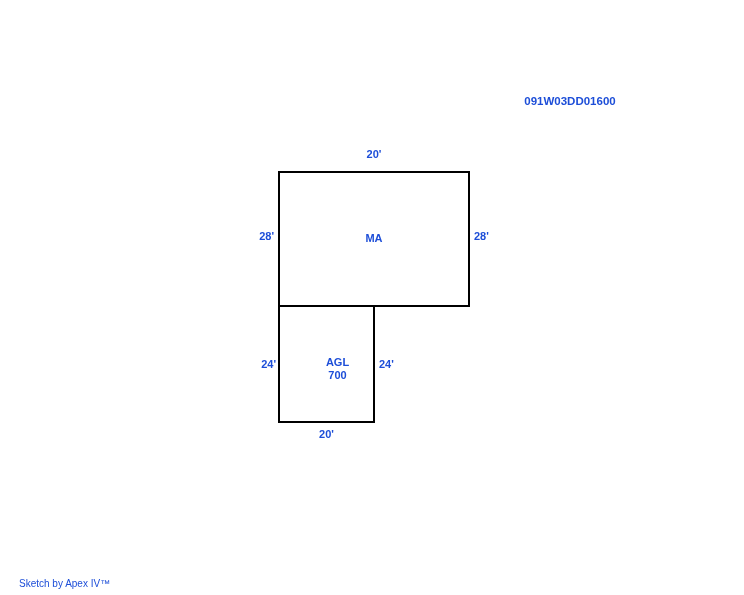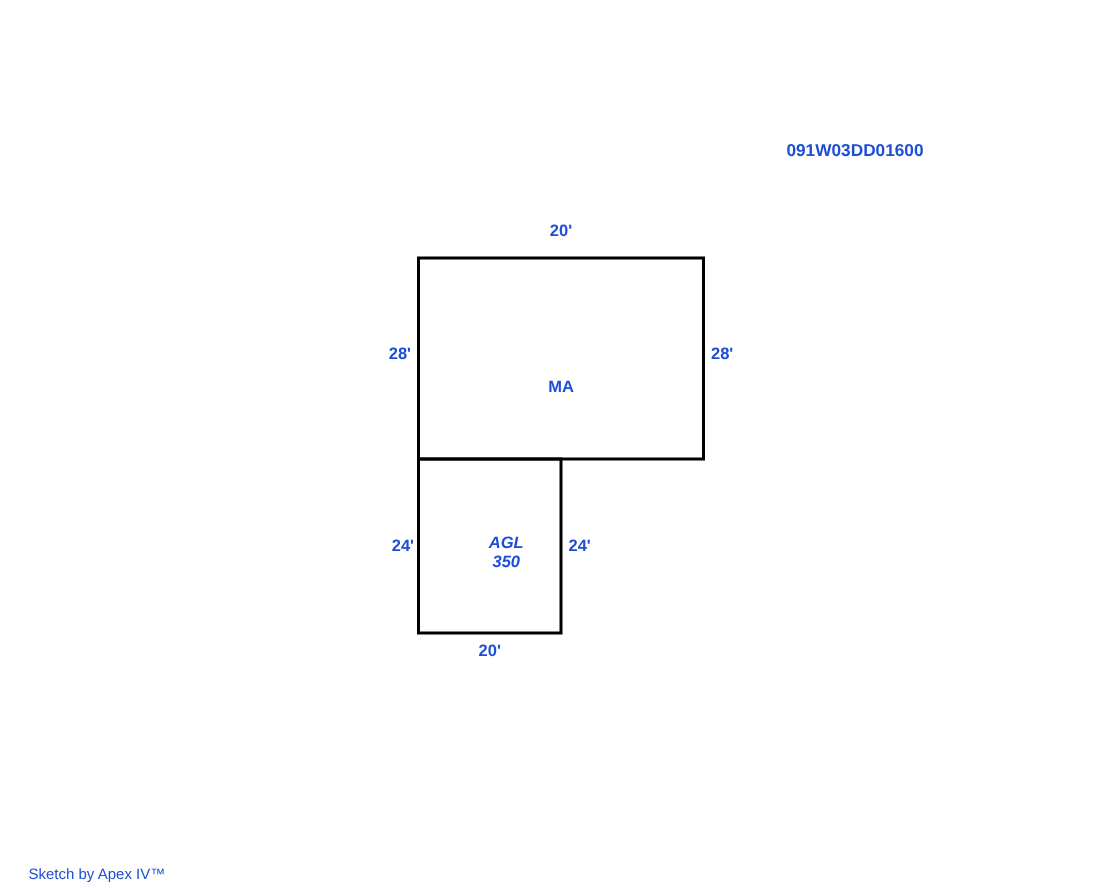--- a/index.html
+++ b/index.html
@@ -53,22 +53,22 @@
   .dim-24-right { left: 379px; top: 358px; }
   .dim-20       { left: 278px; top: 428px; width:  97px; text-align: center; }
 
   .area-label {
     font-weight: bold;
     font-size: 11px;
     line-height: 13px;
     text-align: center;
     white-space: nowrap;
   }
-  .label-ma  { left: 278px; top: 232px; width: 192px; margin-top: 20px; }
-  .label-agl { left: 278px; top: 356px; width:  119px; font-style: italic; }
+  .label-ma  { left: 278px; top: 232px; width: 192px; }
+  .label-agl { left: 278px; top: 356px; width:  119px; }
 
   
   .credit {
     left: 3px;
     top: 577px;
     font-size: 10px;
     line-height: 13px;
     font-weight: normal;
     white-space: nowrap;
     margin-left: 16px;
@@ -94,18 +94,18 @@
   <div class="abs area-label label-ma">
     <div>MA</div>
   </div>
 
   <div class="abs dim dim-24-left">24'</div>
   <div class="abs dim dim-24-right">24'</div>
   <div class="abs dim dim-20">20'</div>
 
   <div class="abs area-label label-agl">
     <div>AGL</div>
-    <div>350</div>
+    <div>700</div>
   </div>
 
   <div class="abs credit">Sketch by Apex IV™</div>
 
 </div>
 
 </body></html>

